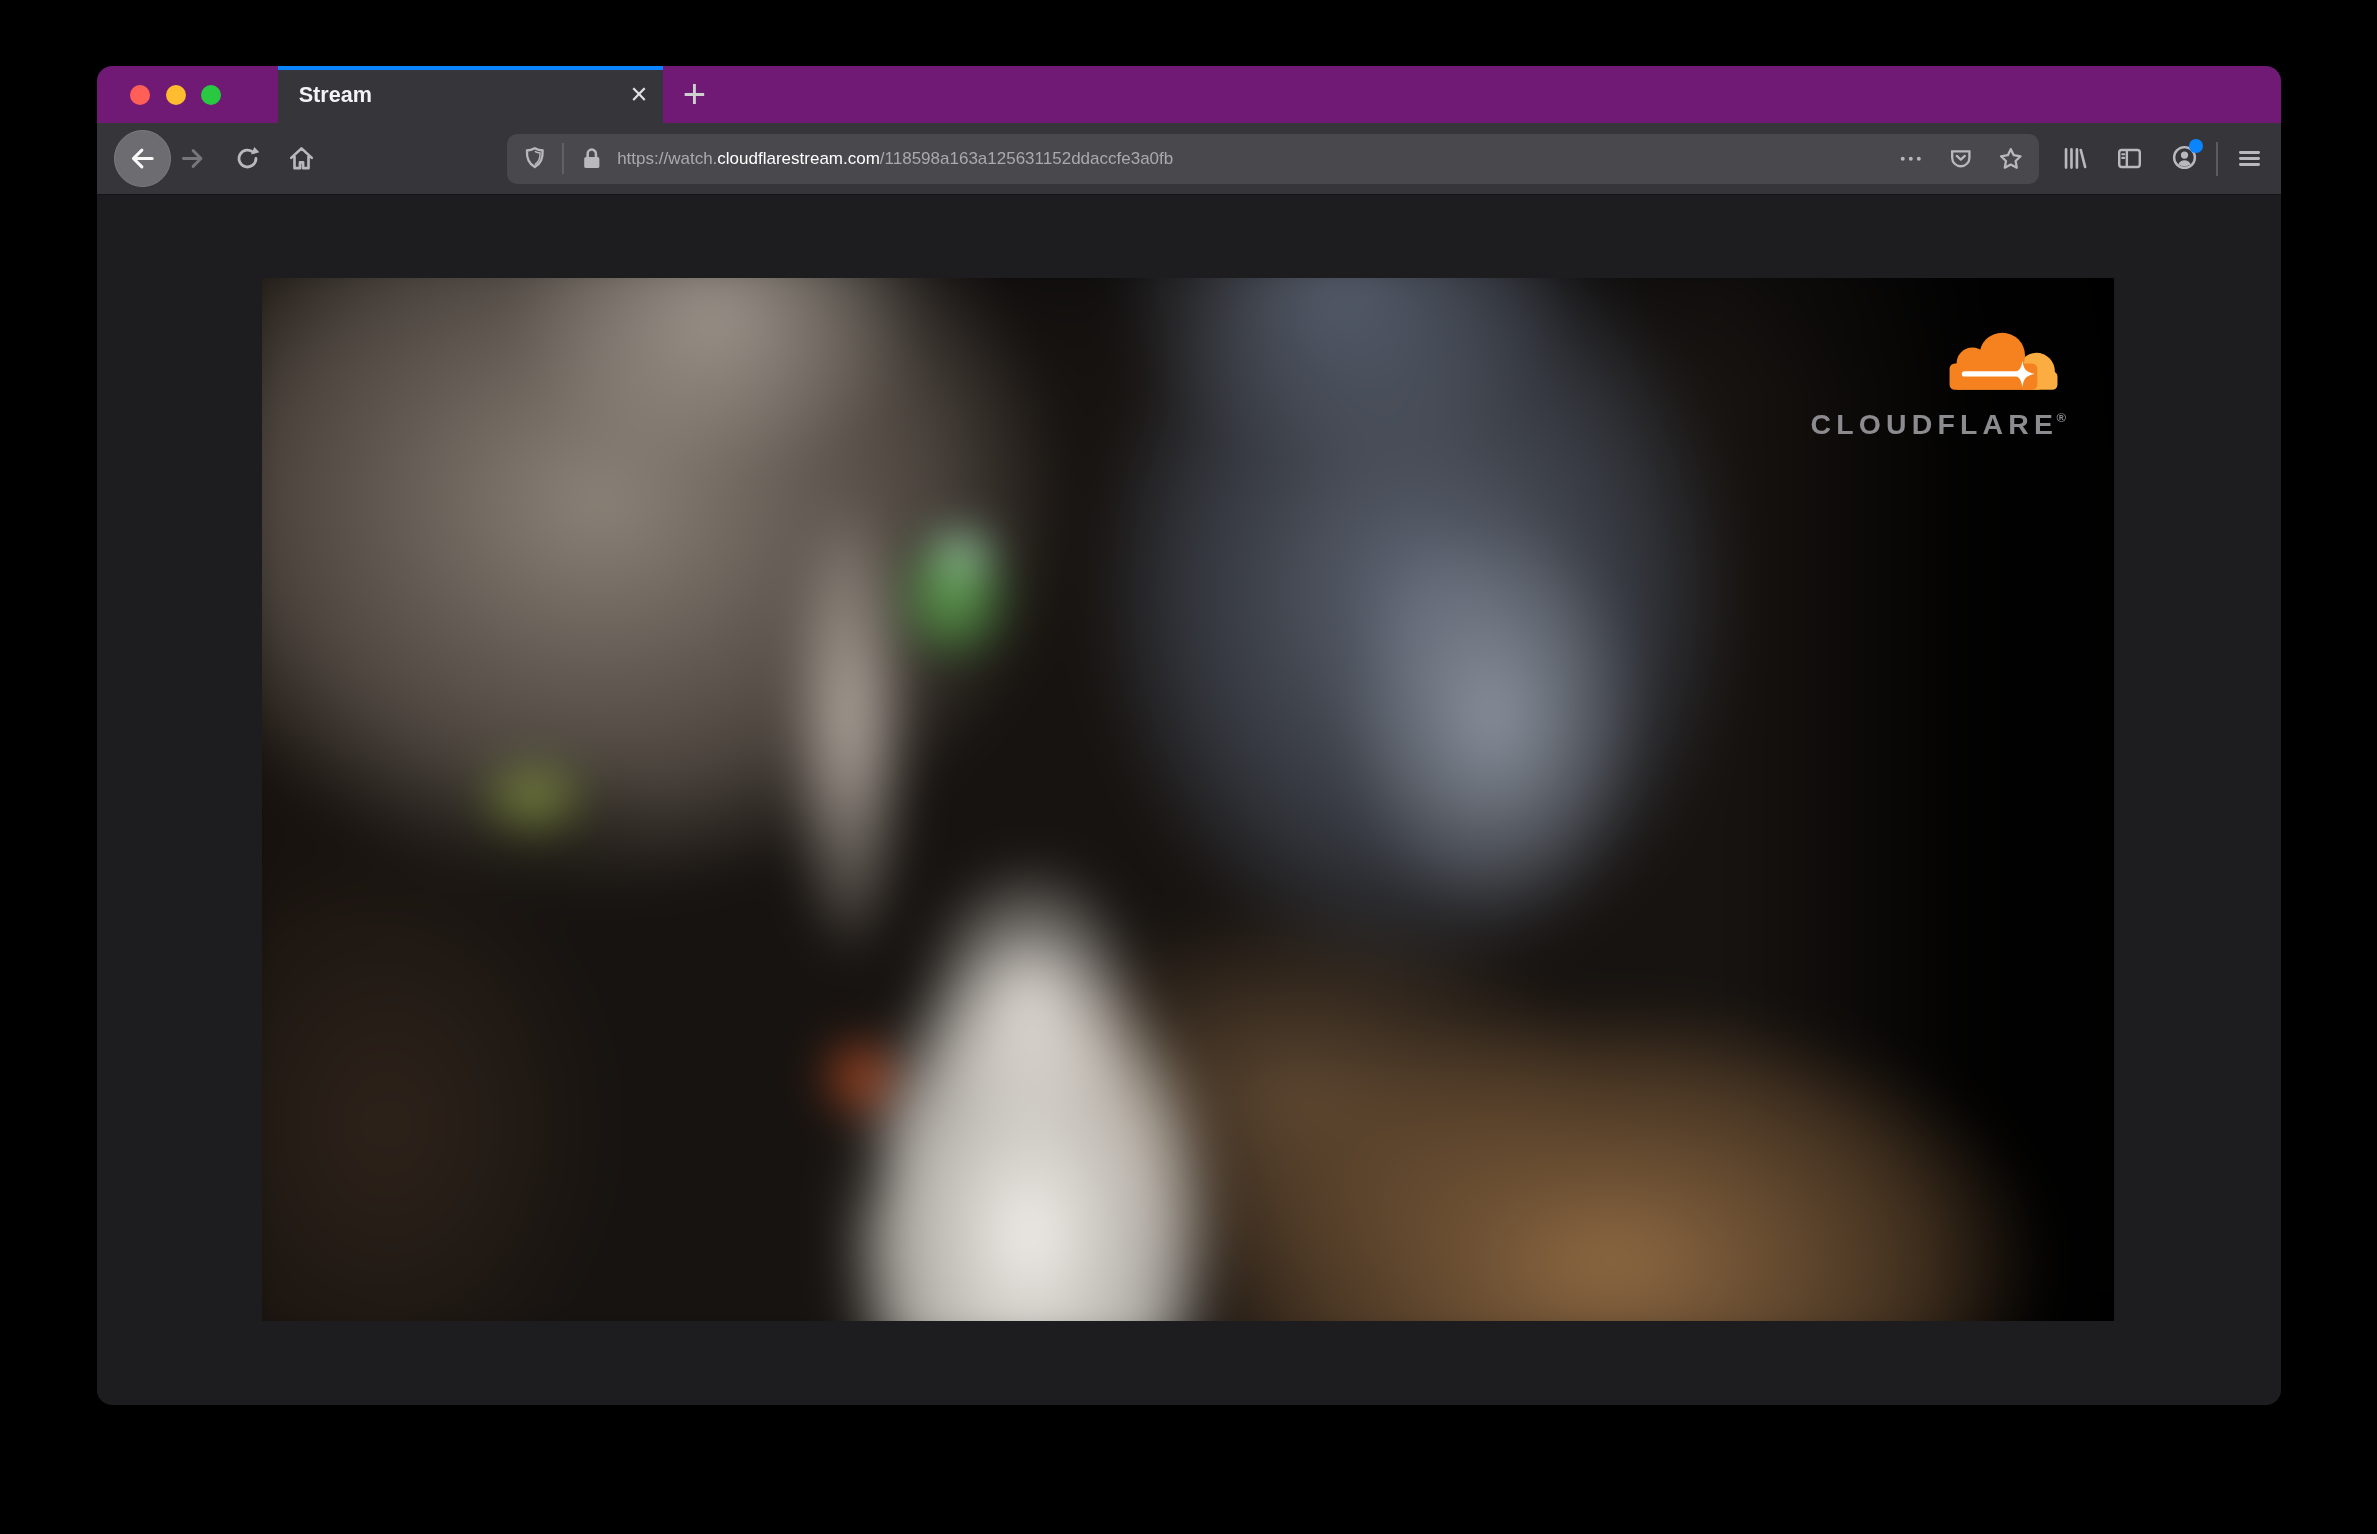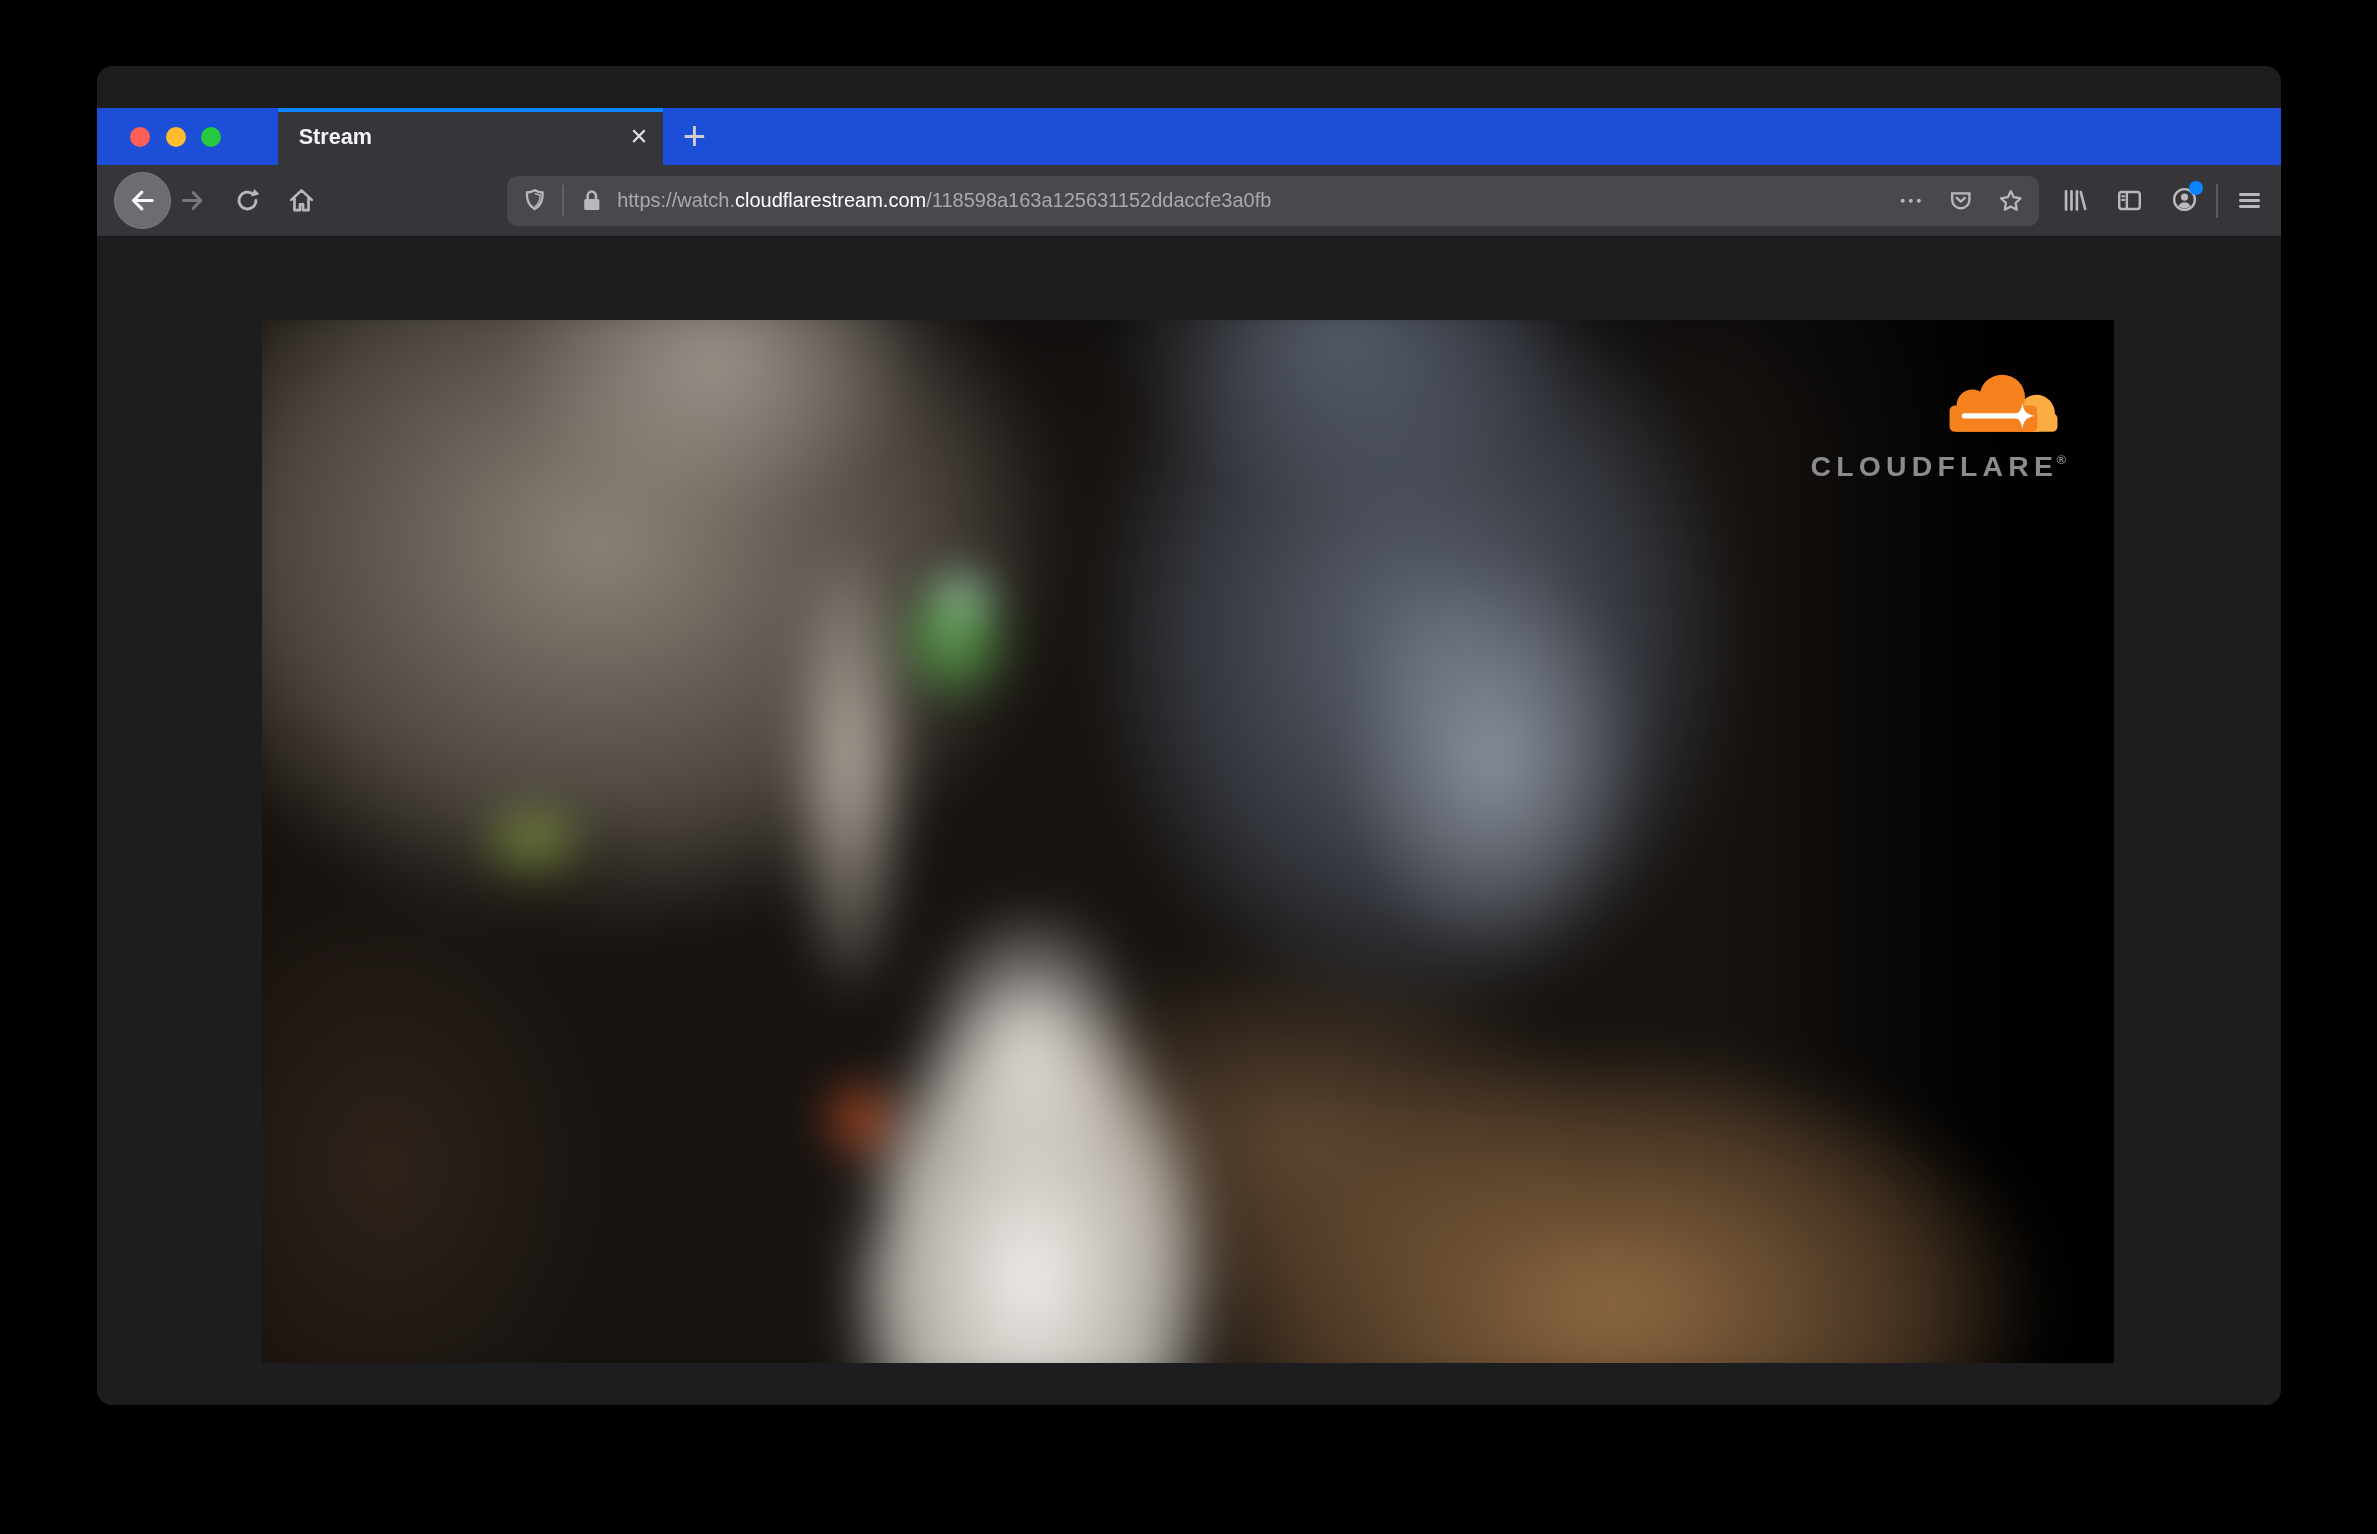--- a/index.html
+++ b/index.html
@@ -9,21 +9,21 @@
   .screen { position:relative; width:2377px; height:1534px; background:#000; }
 
   
   .browser-window{
     position:absolute; left:97px; top:66px; width:2184px; height:1339px;
     border-radius:15.5px; overflow:hidden; background:#1d1d20;
     box-shadow:0 20.7px 60px rgba(0,0,0,.65);
   }
 
   
-  .tab-bar{ position:relative; height:57px; background:#1d4ed8;margin-top:42px; }
+  .tab-bar{ position:relative; height:57px; background:#701a75; }
   .traffic-lights{ position:absolute; left:33px; top:0; height:57px;
                    display:flex; align-items:center; gap:15.5px; }
   .tl{ width:20px; height:20px; border-radius:50%; display:block; }
   .tl.red{ background:#ff5f57; } .tl.yellow{ background:#febc2e; } .tl.green{ background:#28c840; }
 
   .tab{ position:absolute; left:181px; top:0; width:385px; height:57px;
         background:#35353a; display:flex; align-items:center; }
   .tab-accent{ position:absolute; left:0; top:0; width:100%; height:4.3px; background:#0a84ff; }
   .tab-title{ margin-left:20.7px; font-size:21.6px; font-weight:bold; color:#f3f3f5; }
   .tab-close{ margin-left:auto; margin-right:15.5px; font-size:29px; line-height:29px;
@@ -39,21 +39,21 @@
   .back-btn{ width:57px; height:57px; border-radius:50%; background:#6d6d71;
              border:0.9px solid #7b7b80; display:flex; align-items:center; justify-content:center;
              flex:0 0 auto; }
   .back-btn svg{ width:31px; height:31px; }
   .fwd{ margin-left:6.9px; } .rld{ margin-left:26px; } .hom{ margin-left:25px; }
 
   .urlbar{ flex:1 1 auto; margin-left:191px; height:50px; background:#48484d;
            border-radius:10.3px; display:flex; align-items:center; padding:0 13.8px; min-width:0; }
   .urlbar .tb-icon{ width:27.6px; height:27.6px; }
   .url-divider{ width:1.7px; height:31px; background:#606065; margin:0 13.8px; flex:0 0 auto; }
-  .url-text{ font-size:20px; margin-left:12px; white-space:nowrap; overflow:hidden; }
+  .url-text{ font-size:17px; margin-left:12px; white-space:nowrap; overflow:hidden; }
   .url-dim{ color:#a9a9ae; } .url-host{ color:#ffffff; font-weight:500; }
   .url-actions{ margin-left:auto; display:flex; align-items:center; gap:22.4px; }
 
   .rt-icon{ width:29px; height:29px; flex:0 0 auto; }
   .lib{ margin-left:21.6px; } .sbr{ margin-left:26px; }
   .acct{ margin-left:26px; position:relative; }
   .acct-dot{ position:absolute; right:-3.4px; top:-3.4px; width:13.8px; height:13.8px;
              border-radius:50%; background:#0a84ff; }
   .tb-divider{ width:1.7px; height:34px; background:#5a5a5f; margin-left:17px; flex:0 0 auto; }
   .menu{ margin-left:17px; }

